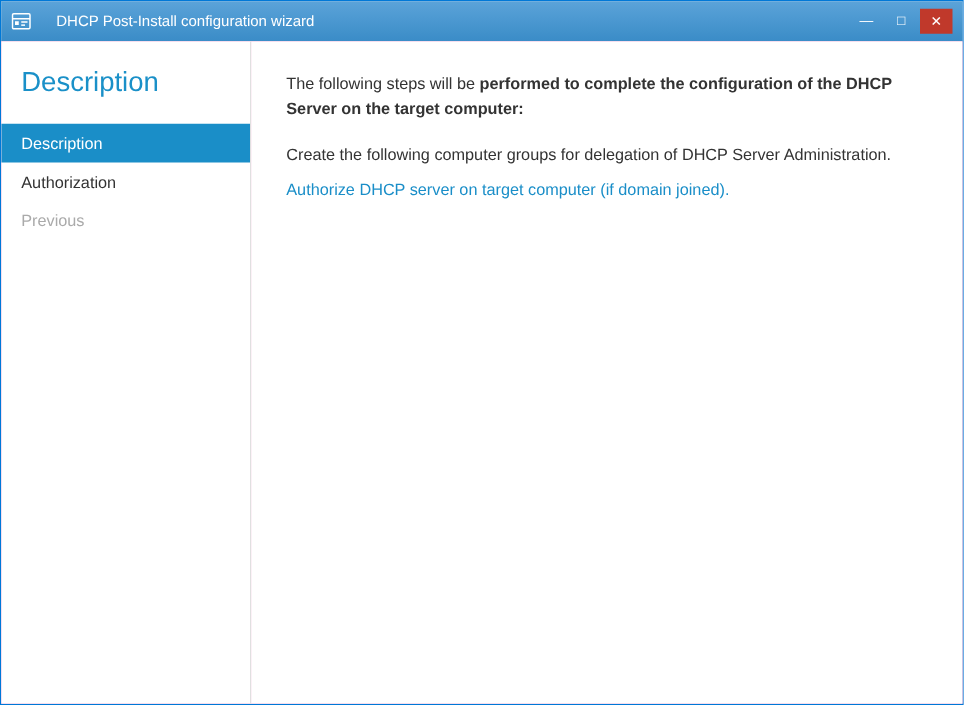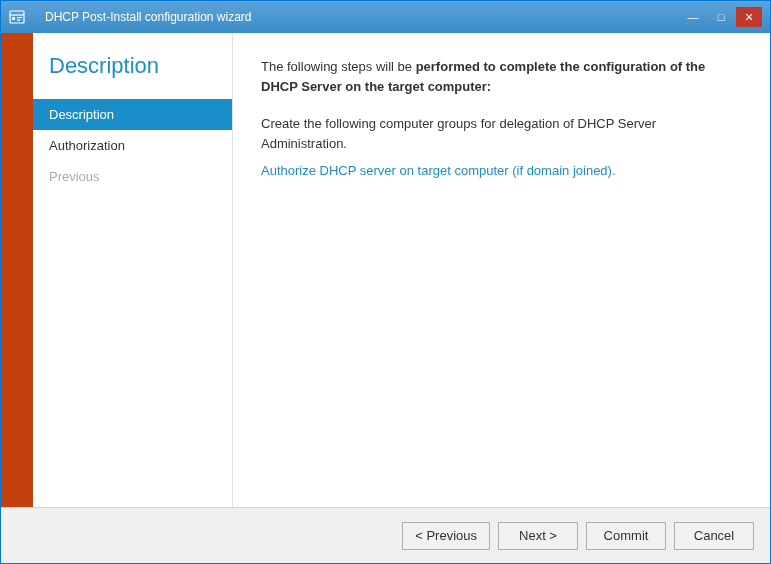--- a/index.html
+++ b/index.html
@@ -61,23 +61,22 @@
       cursor: pointer;
       border: none;
       background: transparent;
       color: white;
       font-size: 11px;
     }
     .title-btn.close-btn { background: #c0392b; }
     .main-content {
       display: flex;
       flex: 1;
-      background: #c2410c;
+      background: #f9a8d4;
       overflow: hidden;
-      padding-left: 32px;
     }
     .sidebar {
       width: 200px;
       background: white;
       padding: 20px 0;
       border-right: 1px solid #e0e0e0;
       flex-shrink: 0;
     }
     .page-heading {
       color: #1a90c8;
@@ -200,19 +199,13 @@
 
     <div class="content-area">
       <p class="description-text">
         <span>The following steps will be </span><span class="bold">performed to complete the configuration of the DHCP Server on the target computer:</span>
       </p>
       <p class="security-groups-heading">Create the following computer groups for delegation of DHCP Server Administration.</p>
       <p class="authorize-text">Authorize DHCP server on target computer (if domain joined).</p>
     </div>
   </div>
 
-  <div class="footer">
-    <button class="footer-btn">&lt; Previous</button>
-    <button class="footer-btn primary">Next &gt;</button>
-    <button class="footer-btn">Commit</button>
-    <button class="footer-btn">Cancel</button>
-  </div>
 </div>
 
 </body></html>

